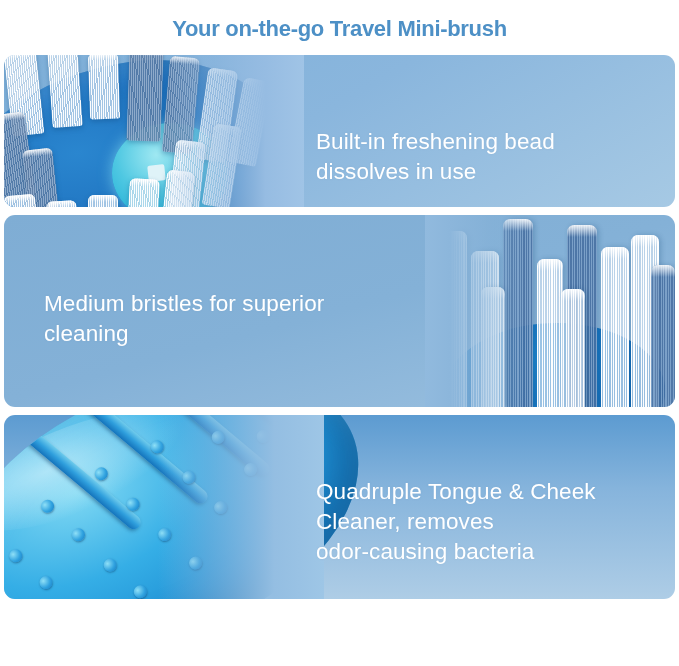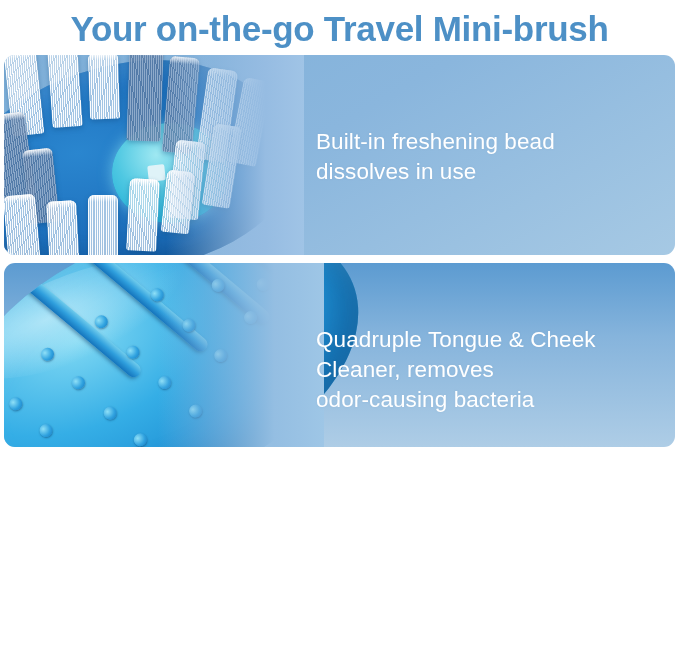--- a/index.html
+++ b/index.html
@@ -18,21 +18,21 @@
   
   .title-bar {
     height: 55px;
     display: flex;
     align-items: center;
     justify-content: center;
     padding-top: 2px;
     box-sizing: border-box;
   }
   .title-text {
-    font-size: 35px;
+    font-size: 22px;
     font-weight: bold;
     color: #4d90c6;
     letter-spacing: -0.3px;
     white-space: nowrap;
     font-family: "Liberation Sans", sans-serif;
   }
 
   
   .panels {
     display: flex;
@@ -41,21 +41,21 @@
     padding: 0 4px;
     box-sizing: border-box;
   }
   .panel {
     position: relative;
     width: 671px;
     border-radius: 11px;
     overflow: hidden;
     box-sizing: border-box;
   }
-  .panel-1 { height: 200px; background: linear-gradient(150deg,#7fb0d9 0%, #8ab6dd 45%, #a6c9e4 100%); }
+  .panel-1 { height: 152px; background: linear-gradient(150deg,#7fb0d9 0%, #8ab6dd 45%, #a6c9e4 100%); }
   .panel-2 { height: 192px; background: linear-gradient(165deg,#7fadd4 0%, #84b1d7 50%, #9cc1e0 100%); }
   .panel-3 { height: 184px; background: linear-gradient(180deg,#5c9bd1 0%, #86b4dc 40%, #aecde6 100%); }
 
   .panel-caption {
     position: absolute;
     color: #ffffff;
     font-size: 22.5px;
     line-height: 1.33;
     font-family: "Liberation Sans", sans-serif;
     letter-spacing: 0.1px;
@@ -230,20 +230,42 @@
       <div class="tuft" style="left:124px; top:124px; width:30px; height:72px; transform:rotate(3deg);"></div>
       <div class="tuft" style="left:160px; top:116px; width:28px; height:62px; transform:rotate(6deg);"></div>
 
       <div class="fade-r"></div>
     </div>
 
     <div class="panel-caption">Built-in freshening bead
 dissolves in use</div>
   </div>
 
+  <div class="panel panel-2">
+
+    <div class="art art-right" style="width:250px;">
+      <div class="ph2-base"></div>
+
+      <div class="btuft" style="left:12px;  height:176px; width:30px;"></div>
+      <div class="btuft" style="left:46px;  height:156px; width:28px;"></div>
+      <div class="btuft blue" style="left:78px; height:188px; width:30px;"></div>
+      <div class="btuft" style="left:112px; height:148px; width:26px;"></div>
+      <div class="btuft blue" style="left:142px; height:182px; width:30px;"></div>
+      <div class="btuft" style="left:176px; height:160px; width:28px;"></div>
+      <div class="btuft" style="left:56px;  height:120px; width:24px;"></div>
+      <div class="btuft" style="left:136px; height:118px; width:24px;"></div>
+      <div class="btuft" style="left:206px; height:172px; width:28px;"></div>
+      <div class="btuft blue" style="left:226px; height:142px; width:24px;"></div>
+
+      <div class="fade-l"></div>
+    </div>
+
+    <div class="panel-caption">Medium bristles for superior
+cleaning</div>
+  </div>
 
   <div class="panel panel-3">
 
     <div class="art art-left" style="width:320px;">
       <div class="tc-body">
         <div class="tc-gloss"></div>
 
         <div class="tc-ridge" style="left:70px;  top:52px;  width:160px; transform:rotate(62deg);"></div>
         <div class="tc-ridge" style="left:130px; top:46px;  width:176px; transform:rotate(62deg);"></div>
         <div class="tc-ridge" style="left:192px; top:40px;  width:184px; transform:rotate(62deg);"></div>

